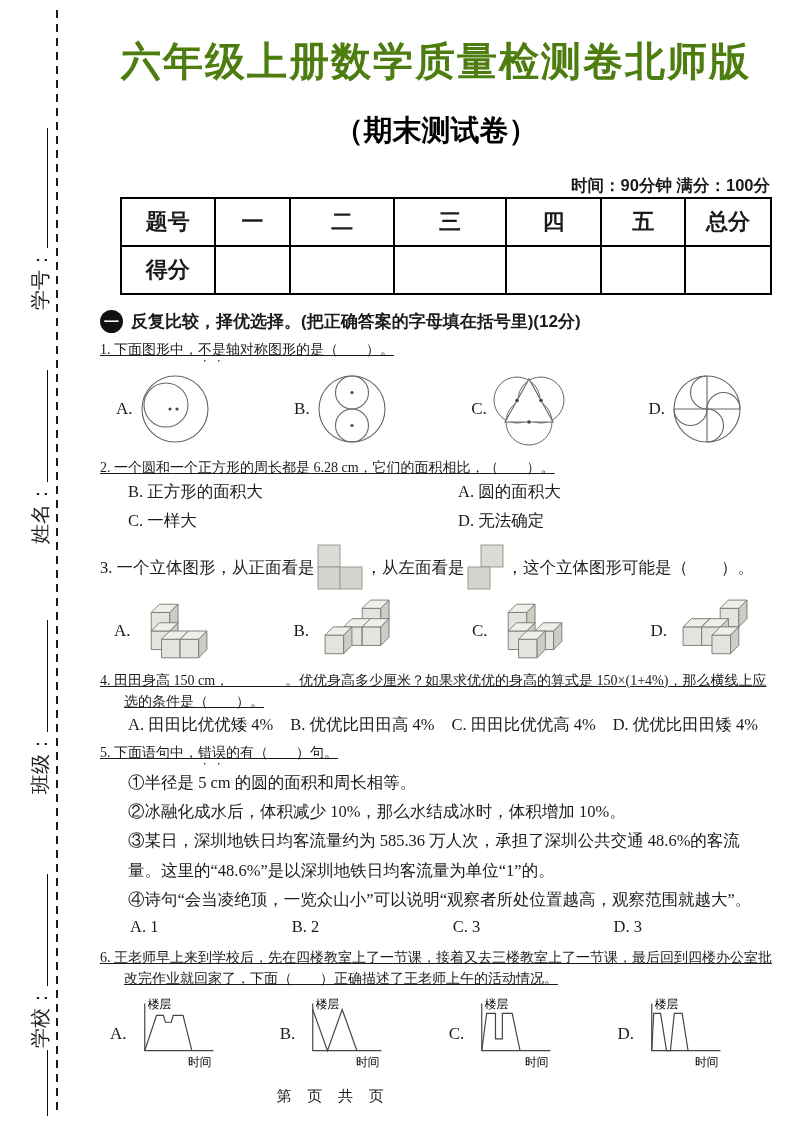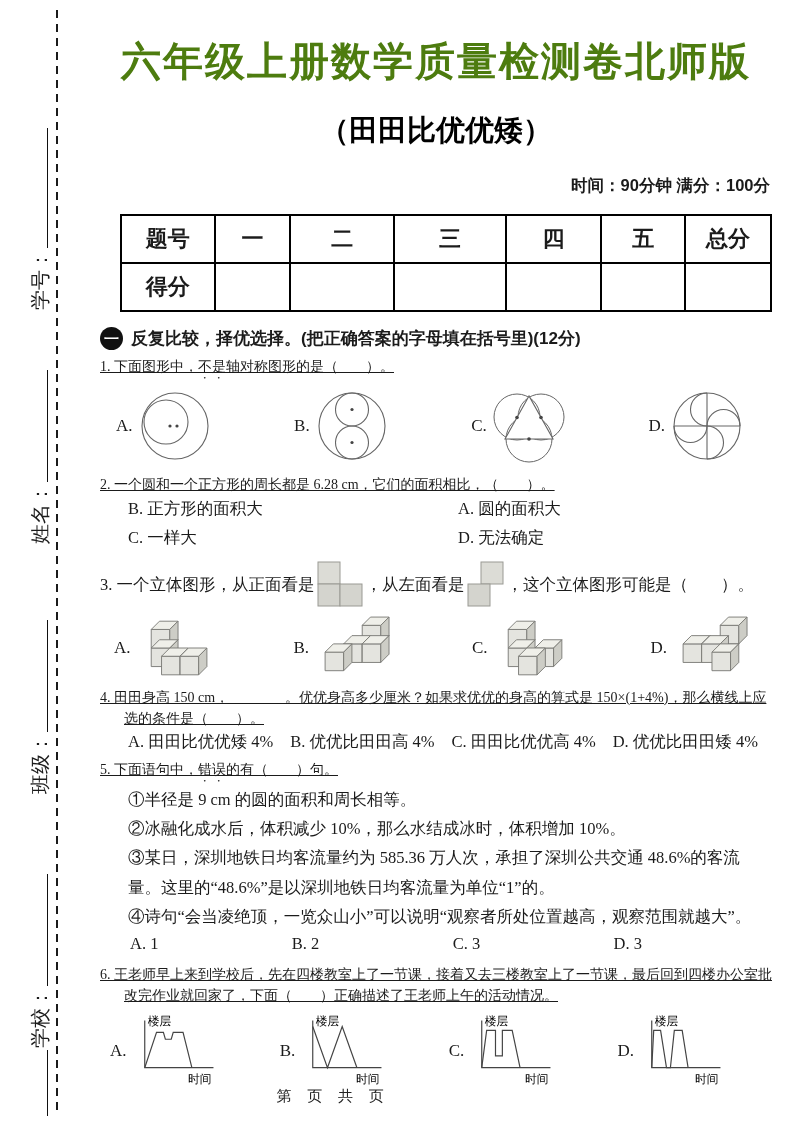--- a/index.html
+++ b/index.html
@@ -17,21 +17,21 @@
   .gap80{margin-left:78px;} .gap76{margin-left:74px;} .gap60{margin-left:58px;}
   
   .main{position:absolute;left:100px;top:0;width:672px;}
   .title{margin-top:34px;text-align:center;font-family:"Liberation Sans",sans-serif;
         font-weight:bold;font-size:40px;letter-spacing:2px;color:#4d7c0f;}
   .subtitle{margin-top:22px;text-align:center;font-family:"Liberation Sans",sans-serif;
         font-weight:bold;font-size:29px;color:#000;}
   .meta{margin-top:24px;text-align:right;font-family:"Liberation Sans",sans-serif;
         font-weight:bold;font-size:16.5px;padding-right:2px;}
   
-  table.score{border-collapse:collapse;margin:17px 0 0 20px;table-layout:fixed;}
+  table.score{border-collapse:collapse;margin:0 0 0 20px;table-layout:fixed;}
   table.score td{border:2px solid #000;height:44px;text-align:center;vertical-align:middle;
         font-family:"Liberation Sans",sans-serif;font-weight:bold;font-size:22px;}
   
   .sec-head{margin-top:15px;display:flex;align-items:center;gap:8px;
         font-family:"Liberation Sans",sans-serif;font-weight:bold;font-size:17px;}
   .badge{flex:0 0 auto;width:23px;height:23px;border-radius:50%;background:#111;color:#fff;
         font:bold 15px/23px "Liberation Sans",sans-serif;text-align:center;}
   
   .q{font-size:14px;line-height:1.5;margin-top:6px;padding-left:24px;text-indent:-24px;text-decoration:underline;}
   .emph{-webkit-text-emphasis:filled dot;-webkit-text-emphasis-position:under right;
@@ -83,21 +83,21 @@
     <span class="sline" style="width:112px"></span>
     <span class="slabel gap76">姓名：</span>
     <span class="sline" style="width:112px"></span>
     <span class="slabel gap60">学号：</span>
     <span class="sline" style="width:120px"></span>
   </div>
 
   <div class="main">
 
     <div class="title">六年级上册数学质量检测卷北师版</div>
-    <div class="subtitle">（田田比优优矮）</div>
+    <div class="subtitle">（期末测试卷）</div>
     <div class="meta">时间：90分钟  满分：100分</div>
 
     <table class="score">
       <colgroup>
         <col style="width:94px">
           <col style="width:76px">
           <col style="width:104px">
         <col style="width:112px">
           <col style="width:96px">
           <col style="width:84px">
@@ -241,21 +241,21 @@
     <div class="q">4. 田田身高 150 cm，________。优优身高多少厘米？如果求优优的身高的算式是 150×(1+4%)，那么横线上应选的条件是（　　）。</div>
     <div class="optrow">
       <span>A. 田田比优优矮 4%</span>
       <span>B. 优优比田田高 4%</span>
       <span>C. 田田比优优高 4%</span>
       <span>D. 优优比田田矮 4%</span>
     </div>
 
     <div class="q"><span>5. 下面语句中，</span><span class="emph">错误</span><span>的有（　　）句。</span></div>
     <div class="items">
-      <div>①半径是 9 cm 的圆的面积和周长相等。</div>
+      <div>①半径是 5 cm 的圆的面积和周长相等。</div>
       <div>②冰融化成水后，体积减少 10%，那么水结成冰时，体积增加 10%。</div>
       <div>③某日，深圳地铁日均客流量约为 585.36 万人次，承担了深圳公共交通 48.6%的客流量。这里的“48.6%”是以深圳地铁日均客流量为单位“1”的。</div>
       <div>④诗句“会当凌绝顶，一览众山小”可以说明“观察者所处位置越高，观察范围就越大”。</div>
     </div>
     <div class="optrow5">
       <span>A. 1</span>
       <span>B. 2</span>
       <span>C. 3</span>
       <span>D. 3</span>
     </div>

